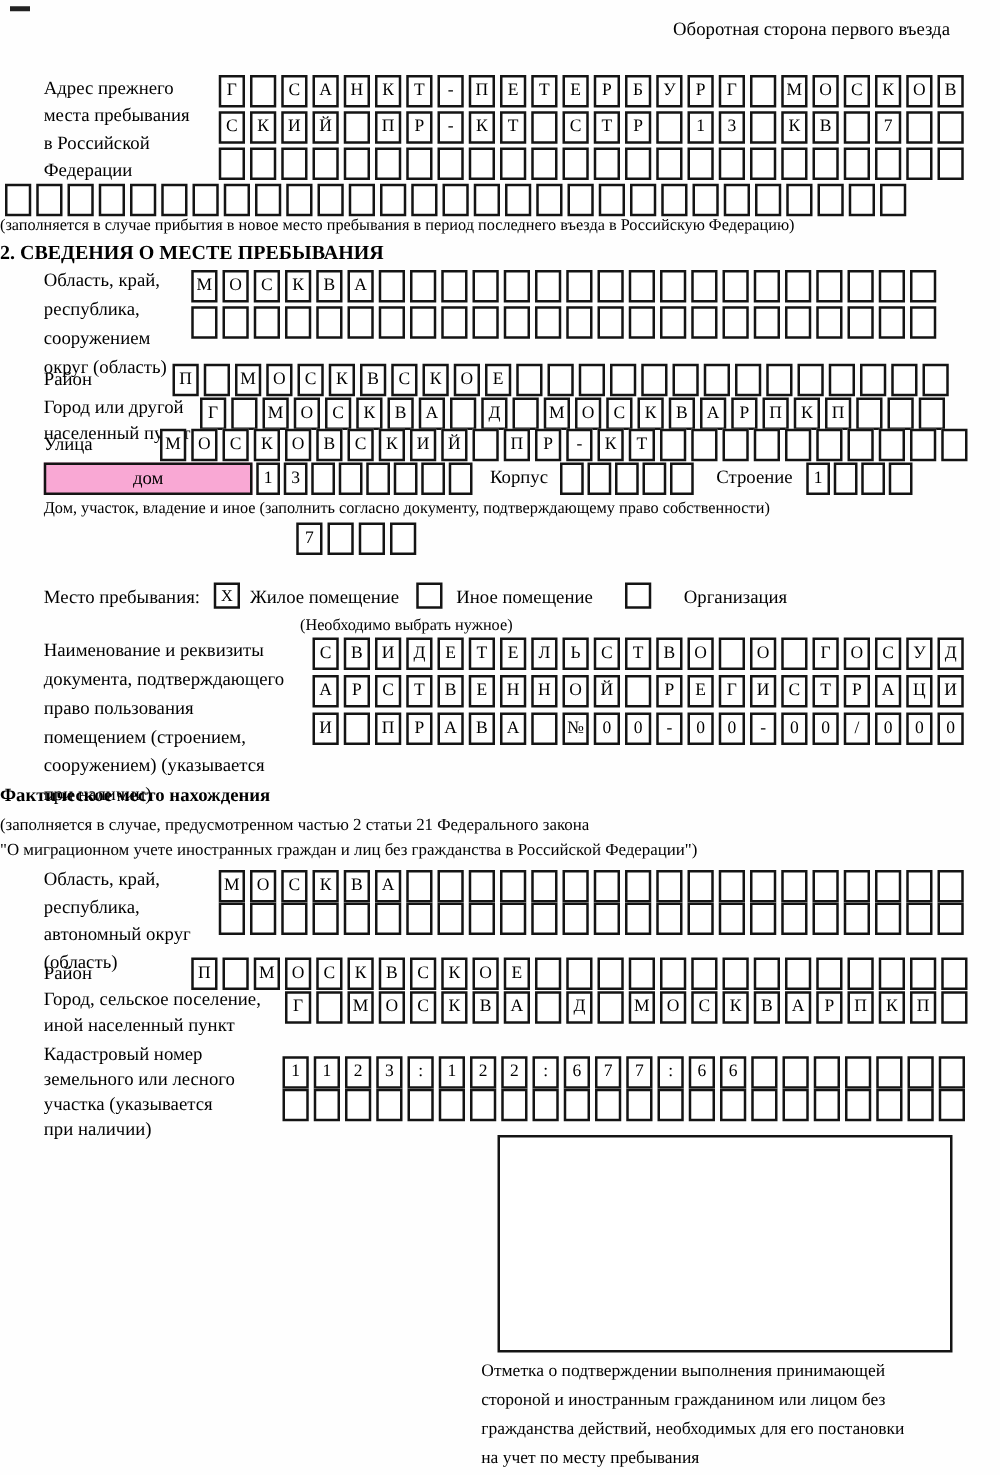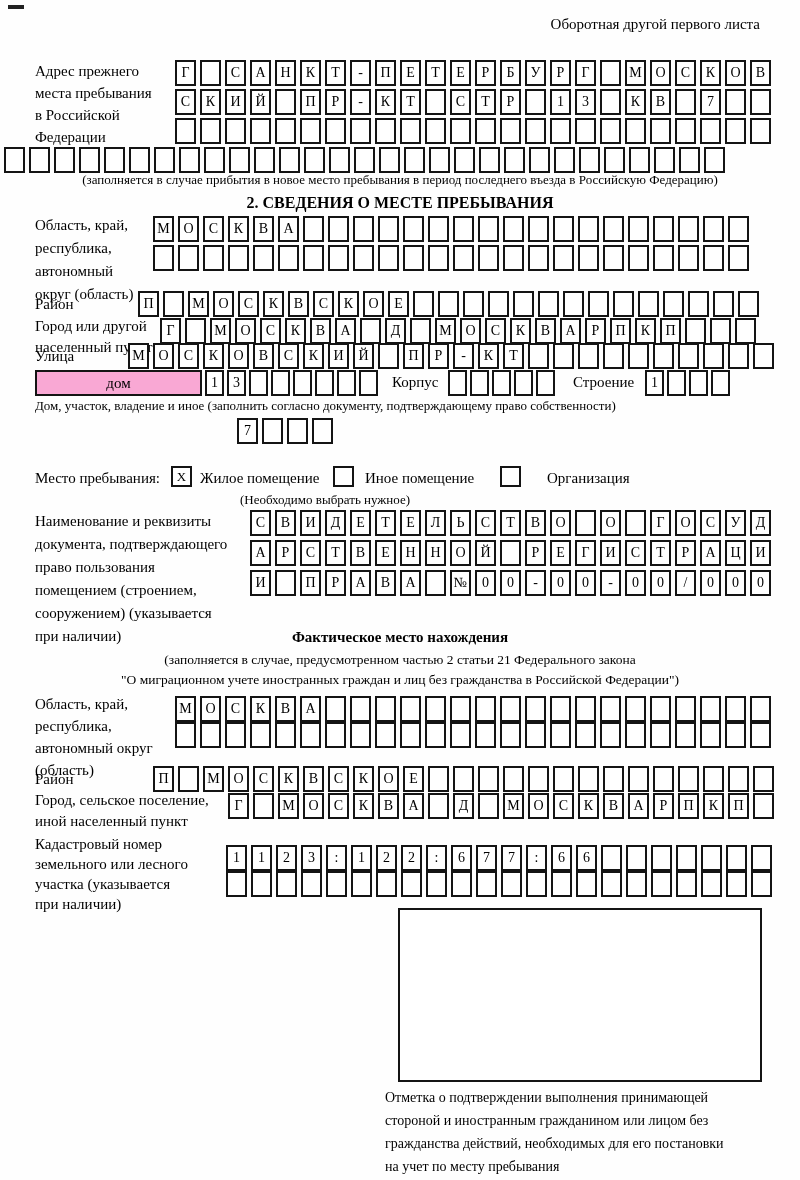--- a/index.html
+++ b/index.html
@@ -1,20 +1,20 @@
 <!DOCTYPE html>
 <html><head>
 <meta charset="utf-8">
 <style>
   html,body{margin:0;padding:0;background:#ffffff;}
   .page{position:relative;width:800px;height:1180px;background:#fefefe;
         font-family:"Liberation Serif","DejaVu Serif",serif;color:#000;overflow:hidden;}
   .lbl{position:absolute;font-size:15px;line-height:22px;}
   .note{position:absolute;font-size:13px;}
-  .center{left:0;width:800px;text-align:center;}
+  .center{left:0;width:800px;text-align:left;}
   .bold{font-weight:bold;}
   .corner-note{position:absolute;top:16px;right:40px;font-size:15px;}
   .artifact{position:absolute;left:8px;top:5px;width:16px;height:4px;background:#222;}
   .cellrow{position:absolute;display:flex;}
   .cell{flex:0 0 auto;width:17px;height:22px;border:2px solid #141414;margin-right:4px;
         text-align:center;font-size:14px;line-height:22px;background:#fff;}
   .cellrow.tight .cell{width:15px;margin-right:3px;}
   .wide-box{position:absolute;border:2px solid #141414;height:22px;text-align:center;
         font-size:15px;line-height:22px;background:#f9a8d4;}
   .chk{position:absolute;width:17px;height:17px;border:2px solid #141414;text-align:center;
@@ -26,21 +26,21 @@
   .lh20 div{line-height:20px;}
   .lh21 div{line-height:21px;}
   .lh23 div{line-height:23px;}
 </style>
 </head>
 <body>
 
 <div class="page">
 
   <div class="artifact"></div>
-  <div class="corner-note">Оборотная другой первого листа</div>
+  <div class="corner-note">Оборотная сторона первого въезда</div>
 
   <div class="lbl lines" style="left:35px;top:60px;width:140px">
       <div>Адрес прежнего</div>
       <div>места пребывания</div>
       <div>в Российской</div>
       <div>Федерации</div>
     </div>
   <div class="cellrow" style="left:175px;top:60px">
       <span class="cell">Г</span>
       <span class="cell"></span>
@@ -150,21 +150,21 @@
       <span class="cell"></span>
       <span class="cell"></span>
     </div>
   <div class="note center" style="top:172px">(заполняется в случае прибытия в новое место пребывания в период последнего въезда в Российскую Федерацию)</div>
 
   <div class="lbl bold center" style="top:192px;font-size:16px">2. СВЕДЕНИЯ О МЕСТЕ ПРЕБЫВАНИЯ</div>
 
   <div class="lbl lines lh23" style="left:35px;top:214px;width:120px">
       <div>Область, край,</div>
       <div>республика,</div>
-      <div>автономный</div>
+      <div>сооружением</div>
       <div>округ (область)</div>
     </div>
   <div class="cellrow" style="left:153px;top:216px">
       <span class="cell">М</span>
       <span class="cell">О</span>
       <span class="cell">С</span>
       <span class="cell">К</span>
       <span class="cell">В</span>
       <span class="cell">А</span>
       <span class="cell"></span>

